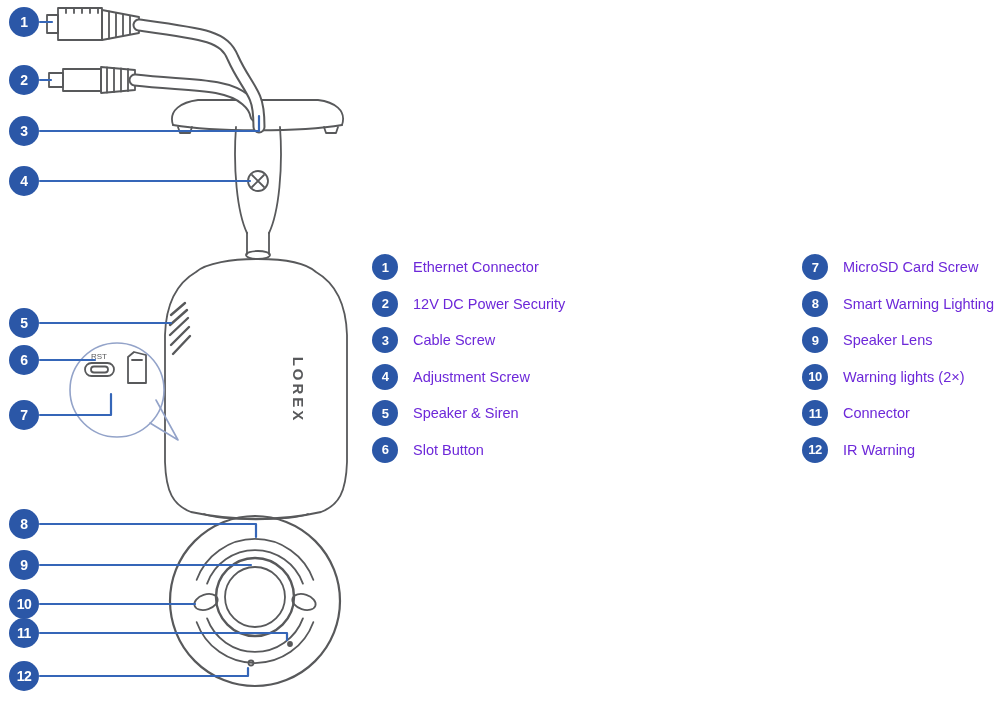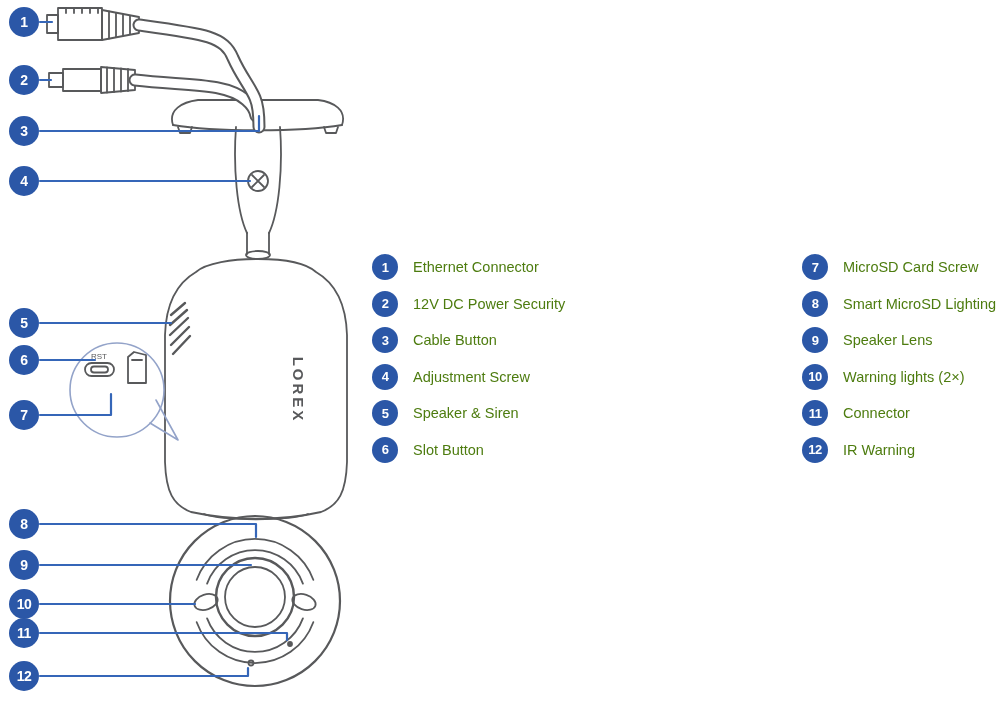--- a/index.html
+++ b/index.html
@@ -54,21 +54,21 @@
     display: flex;
     align-items: center;
     justify-content: center;
     font-size: 13px;
     font-weight: bold;
     letter-spacing: -0.5px;
     flex: 0 0 26px;
   }
   .legend-label {
     font-size: 14.5px;
-    color: #4d7c0f;
+    color: #6d28d9;
   }
 </style>
 </head>
 <body>
 
 <div class="canvas">
 
   <svg class="diagram-svg" width="998" height="702" viewBox="0 0 998 702">
     <g stroke="#58595b" fill="none" stroke-width="1.8" stroke-linecap="round" stroke-linejoin="round">
 
@@ -191,21 +191,21 @@
     <div class="legend-row">
       <span class="legend-num">1</span>
       <span class="legend-label">Ethernet Connector</span>
     </div>
     <div class="legend-row">
       <span class="legend-num">2</span>
       <span class="legend-label">12V DC Power Security</span>
     </div>
     <div class="legend-row">
       <span class="legend-num">3</span>
-      <span class="legend-label">Cable Button</span>
+      <span class="legend-label">Cable Screw</span>
     </div>
     <div class="legend-row">
       <span class="legend-num">4</span>
       <span class="legend-label">Adjustment Screw</span>
     </div>
     <div class="legend-row">
       <span class="legend-num">5</span>
       <span class="legend-label">Speaker &amp; Siren</span>
     </div>
     <div class="legend-row">
@@ -214,21 +214,21 @@
     </div>
   </div>
 
   <div class="legend" style="left:802px; top:254px;">
     <div class="legend-row">
       <span class="legend-num">7</span>
       <span class="legend-label">MicroSD Card Screw</span>
     </div>
     <div class="legend-row">
       <span class="legend-num">8</span>
-      <span class="legend-label">Smart MicroSD Lighting</span>
+      <span class="legend-label">Smart Warning Lighting</span>
     </div>
     <div class="legend-row">
       <span class="legend-num">9</span>
       <span class="legend-label">Speaker Lens</span>
     </div>
     <div class="legend-row">
       <span class="legend-num">10</span>
       <span class="legend-label">Warning lights (2×)</span>
     </div>
     <div class="legend-row">

